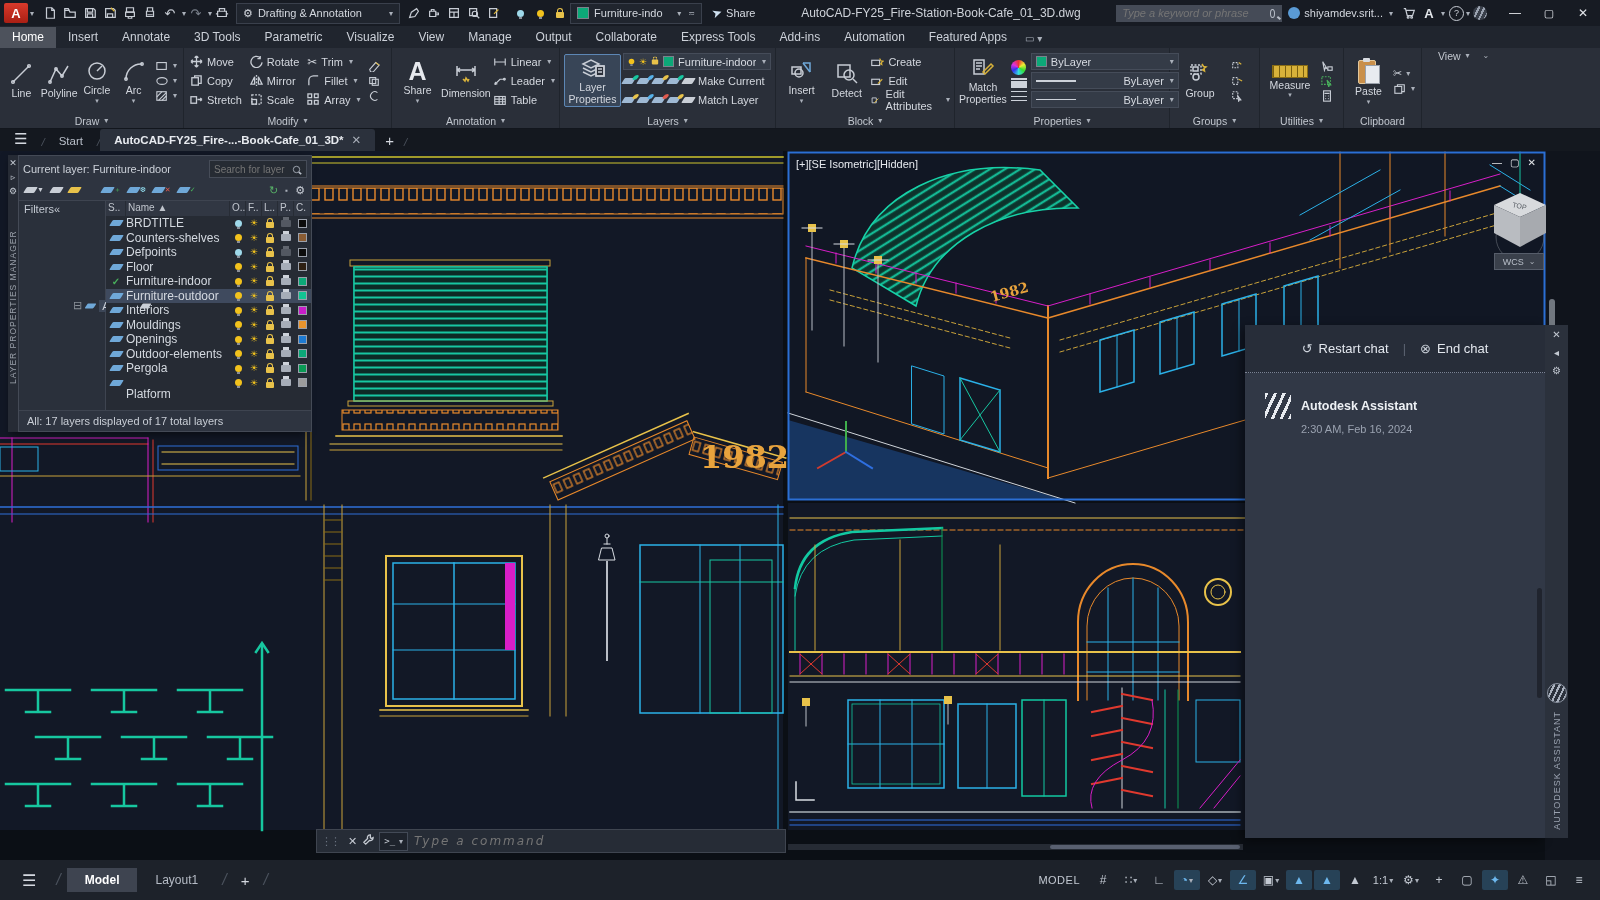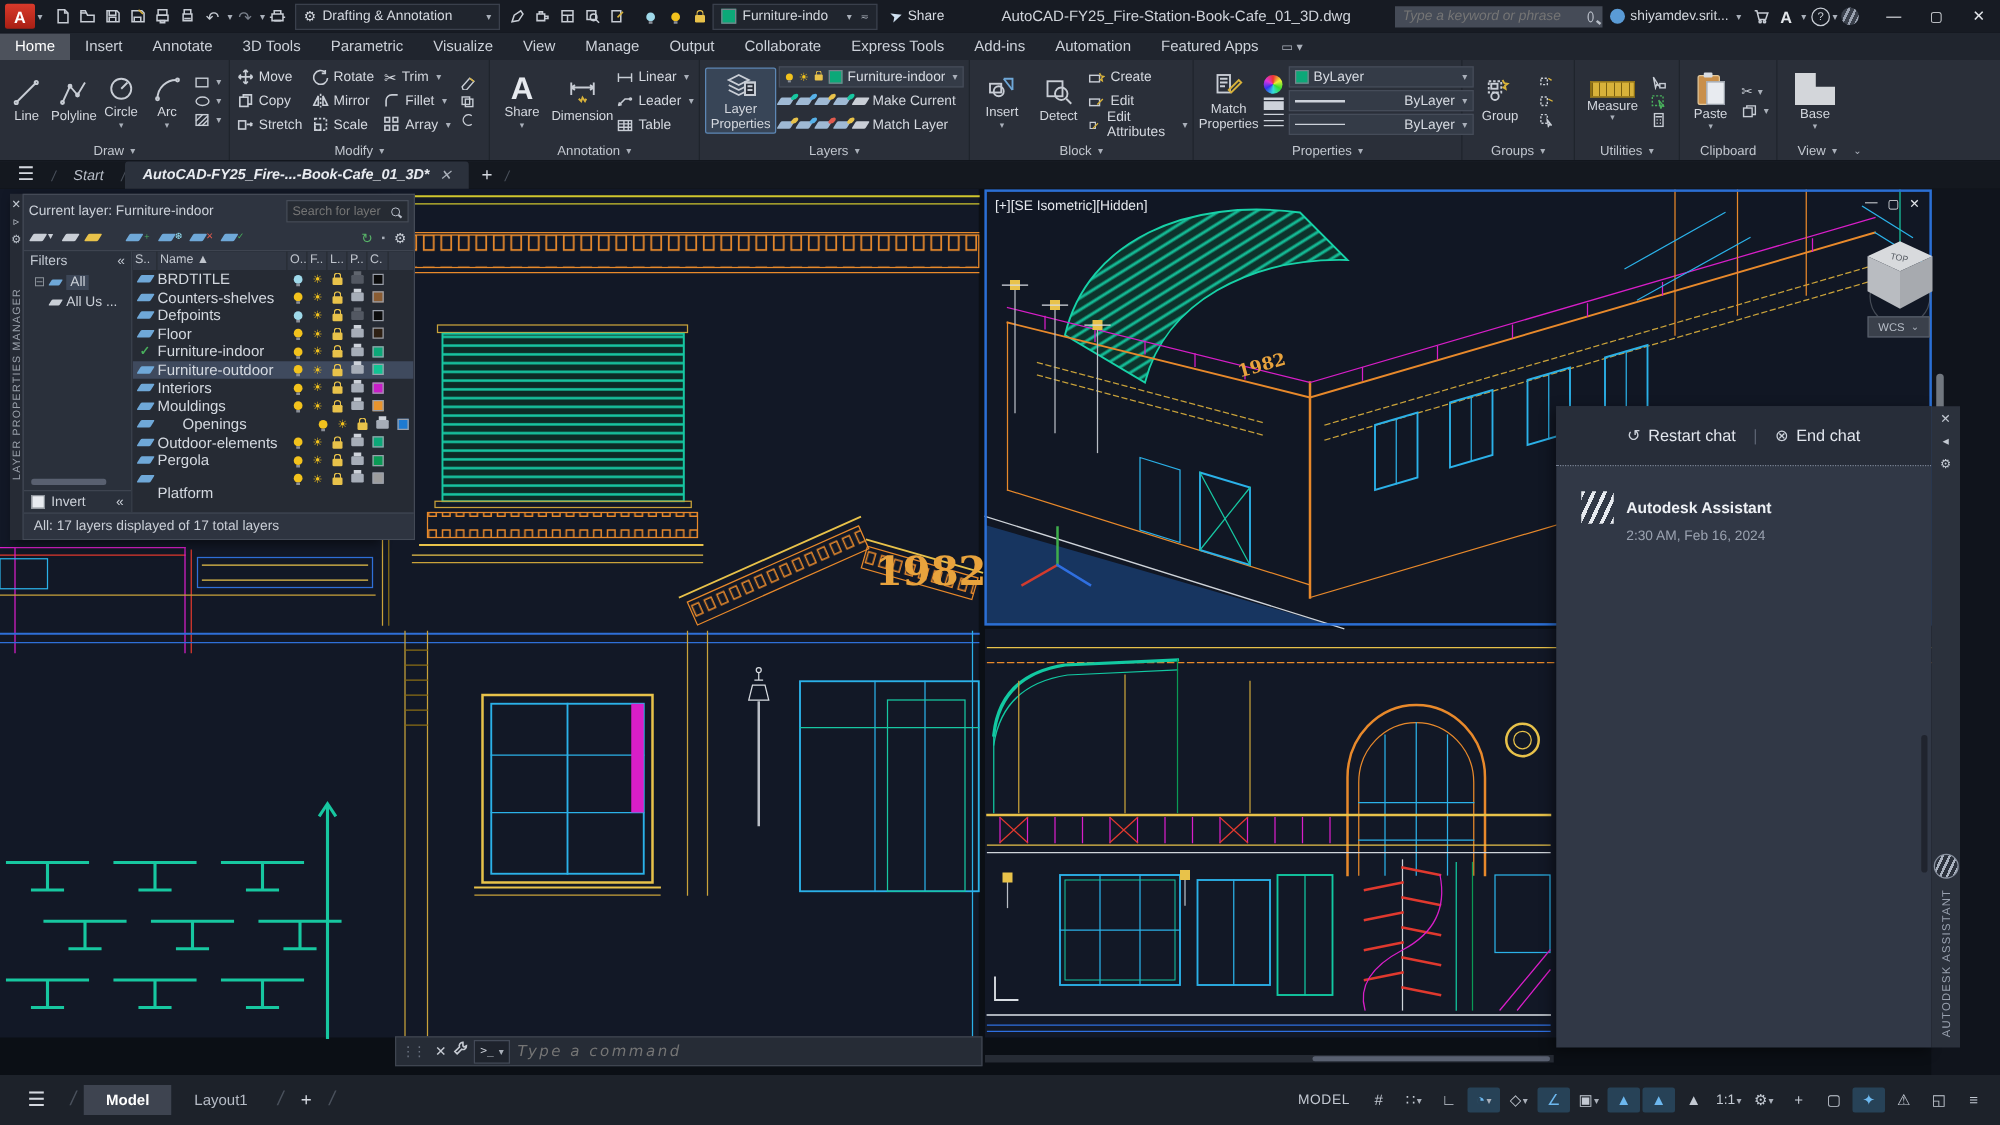--- a/index.html
+++ b/index.html
@@ -79,21 +79,21 @@
          background-image:repeating-linear-gradient(90deg,#7a6010 0 1px,transparent 1px 6px);}
   .baseico{width:32px;height:26px;background:#d3d6da;clip-path:polygon(0 0,52% 0,52% 42%,100% 42%,100% 100%,0 100%);}
   .clipico{position:relative;width:24px;height:26px}
   .clipico .board{position:absolute;left:2px;top:2px;width:16px;height:22px;background:#c98f4a;border:1px solid #e2c79a;border-radius:2px}
   .clipico .clip{position:absolute;left:7px;top:0;width:7px;height:4px;background:#d8dce2;border-radius:1px}
   .clipico .sheet{position:absolute;left:9px;top:7px;width:13px;height:17px;background:#e8ebf0;border:1px solid #9aa1ab}
 
   
   .filetabs{position:absolute;left:0;top:128px;width:1600px;height:23px;background:#14181f;display:flex;align-items:flex-end;z-index:57;font-size:11.5px;}
   .ft-burger{color:#d4d8df;font-size:15px;padding:0 14px 3px;}
-  .ftab{padding:4px 14px;color:#b9bfc9;font-style:italic;}
+  .ftab{padding:4px 14px;color:#b9bfc9;}
   .ftab.doc{background:#2b313c;color:#e8ebf0;font-weight:bold;display:flex;gap:8px;align-items:center;border-radius:3px 3px 0 0;}
   .ftab .x{color:#aab0ba;font-weight:normal}
   .ft-plus{color:#d4d8df;font-size:15px;padding:0 10px 2px;}
   .ft-slash{color:#4a515c;padding-bottom:3px;font-style:italic}
 
   
   .canvas{position:absolute;left:0;top:151px;width:1600px;height:709px;background:#0b0f15;z-index:1;}
   .win-controls{position:absolute;left:1492px;top:6px;display:flex;gap:8px;color:#e3e6ea;font-size:10px;z-index:5;}
   .vscroll{position:absolute;left:1549px;top:148px;width:6px;height:70px;background:#8a9098;border-radius:3px;z-index:5;opacity:.8}
   .viewcube{position:absolute;left:1482px;top:34px;z-index:5;}
@@ -108,21 +108,21 @@
   .pal-vtext{flex:1;writing-mode:vertical-rl;transform:rotate(180deg);font-size:8.5px;letter-spacing:1px;color:#9aa0aa;text-align:center;}
   .pal-main{flex:1;background:#2e3440;border:1px solid #444a56;display:flex;flex-direction:column;box-sizing:border-box;}
   .pal-row1{height:22px;display:flex;align-items:center;padding:2px 4px 0;gap:4px;}
   .pal-cur{color:#ccd1d9;font-size:11px;white-space:nowrap;}
   .pal-search{margin-left:auto;display:flex;align-items:center;background:#262b33;border:1px solid #464c58;height:16px;width:92px;padding:0 2px;}
   .pal-search input{flex:1;width:60px;background:transparent;border:none;outline:none;color:#c3c9d2;font-size:10px;font-family:"Liberation Sans",sans-serif;}
   .pal-tools{height:20px;display:flex;align-items:center;gap:7px;padding:0 6px;color:#c9ced6;font-size:11px;}
   .pt{display:inline-flex;align-items:center;gap:1px}
   .pt sup{font-size:7px;line-height:0}
   .pal-body{flex:1;display:flex;overflow:hidden;border-top:1px solid #3e4450;}
-  .ftr{width:86px;background:#2a303b;border-right:1px solid #3e4450;display:flex;flex-direction:column;}
+  .ftr{width:86px;background:#2a303b;border-right:1px solid #3e4450;display:flex;flex-direction:row;}
   .ftr-head{height:16px;display:flex;justify-content:space-between;align-items:center;padding:0 5px;color:#c3c9d2;}
   .titem{display:flex;align-items:center;gap:3px;padding:2px 2px 2px 8px;color:#ccd1d9;white-space:nowrap;}
   .titem.sel .tlab{background:#3c4657;padding:0 3px;}
   .titem.indent{padding-left:20px;}
   .hscroll{height:5px;background:#596070;border-radius:2px;margin:auto 6px 4px;width:60px;}
   .ltable{flex:1;display:flex;flex-direction:column;background:#262b34;overflow:hidden;}
   .lcols{height:15px;display:flex;background:#313743;color:#c0c5cd;font-size:10px;flex:none;}
   .lcols span{border-right:1px solid #272c35;padding:1px 2px;box-sizing:border-box;overflow:hidden;white-space:nowrap}
   .lrow{height:14.5px;display:flex;align-items:center;flex:none;}
   .lrow.sel{background:#3f4a5e;}
@@ -819,27 +819,20 @@
               <span class="caret">▾</span>
             </span>
         </div>
       </div>
       <div class="plabel">
           <span>Clipboard</span>
         </div>
     </div>
 
     <div class="panel" style="flex:1;border-right:none">
-      <div class="pbody" style="justify-content:flex-start">
-        <div class="bigbtn">
-          <span class="baseico"></span>
-          <span>Base</span>
-            <span class="subcaret">▾</span>
-          </div>
-      </div>
       <div class="plabel" style="justify-content:flex-start;padding-left:16px">
           <span>View</span>
           <span class="caret">▾</span>
           <span class="caret" style="margin-left:10px">⌄</span>
         </div>
     </div>
   </section>
 
   <div class="filetabs">
     <span class="ft-burger">☰</span>
@@ -1369,21 +1362,21 @@
                   <span class="prn"></span>
                 </span>
                 <span class="lc" style="width: 17px;">
                   <span class="sw" style="background: rgb(232, 148, 45);"></span>
                 </span>
               </div>
               <div class="lrow">
                 <span class="lc" style="width: 20px;">
                   <span class="pg"></span>
                 </span>
-                <span class="lc name" style="width: 104px; margin-left: 20px;">Openings</span>
+                <span class="lc name" style="width: 104px;">Openings</span>
                 <span class="lc" style="width: 16px;">
                   <span class="bulb"></span>
                 </span>
                 <span class="lc" style="width: 16px;">
                   <span class="sun">☀</span>
                 </span>
                 <span class="lc" style="width: 16px;">
                   <span class="lock"></span>
                 </span>
                 <span class="lc" style="width: 16px;">

